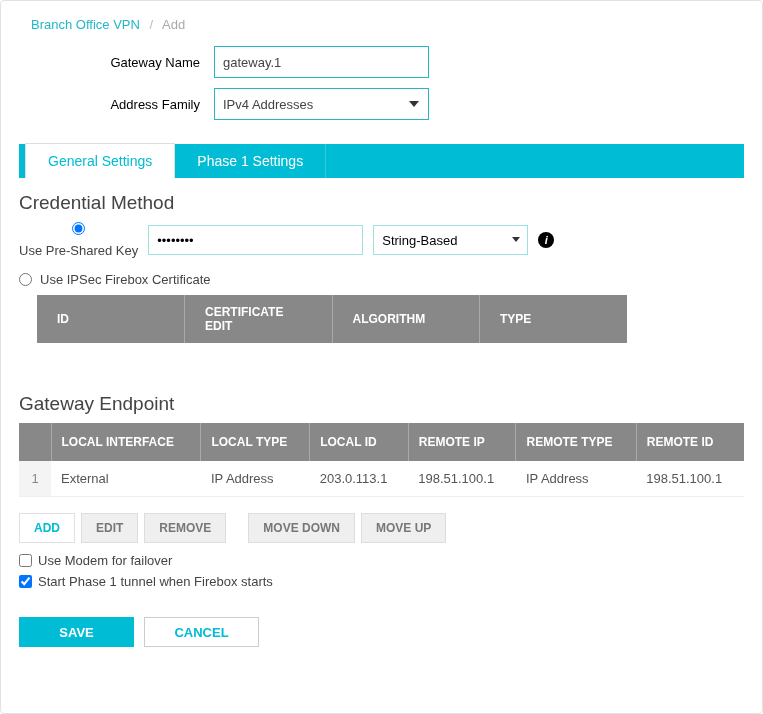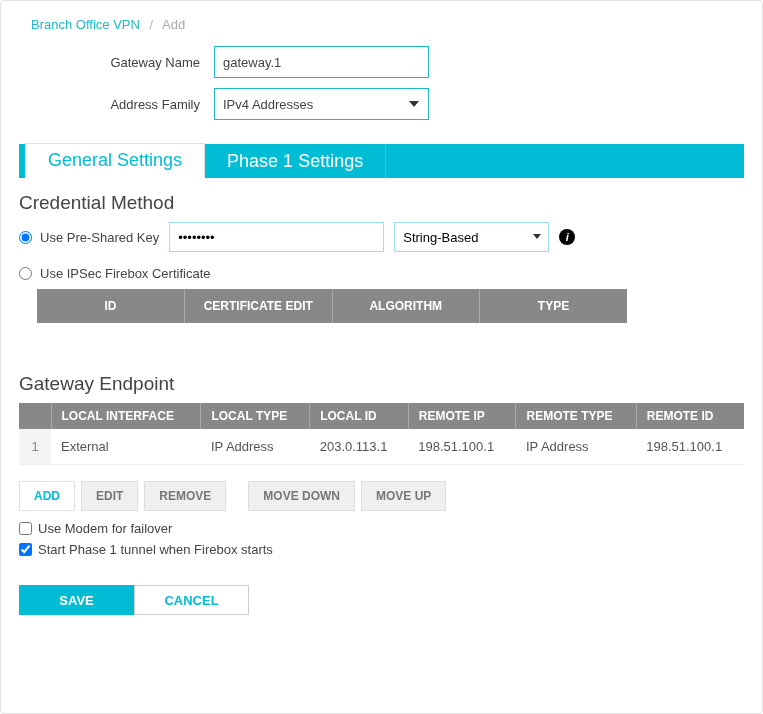--- a/index.html
+++ b/index.html
@@ -2,36 +2,36 @@
 <html><head>
 <meta charset="utf-8">
 <style>
   * { box-sizing: border-box; margin: 0; padding: 0; font-family: "Segoe UI", Arial, sans-serif; }
   body { background: #fff; }
   .frame { width: 763px; height: 714px; border: 1px solid #e2e2e2; border-radius: 4px; padding: 10px 18px 18px 18px; overflow: hidden; }
   .breadcrumb { font-size: 13px; color: #aaa; margin: 6px 0 14px 12px; }
   .breadcrumb a { color: #23b7c6; text-decoration: none; }
   .breadcrumb .sep { margin: 0 6px; color: #bbb; }
   .formrow { display: flex; align-items: center; margin: 10px 0; }
-  .formrow label { width: 195px; text-align: right; font-size: 13px; color: #404040; padding-right: 14px; }
+  .formrow label { width: 195px; text-align: right; font-size: 13px; color: #000000; padding-right: 14px; }
   .text-input, .select-input {
     border: 1px solid #23b7c6; height: 32px; font-size: 13px;
     padding: 0 8px; color: #444; background: #fff;
   }
   .text-input { width: 215px; }
   .select-input { width: 215px; appearance: none; -webkit-appearance:none; background-image: none; position: relative; }
   .select-wrap { position: relative; display: inline-block; }
   .select-wrap::after {
     content: ""; position: absolute; right: 10px; top: 13px;
     border-left: 5px solid transparent; border-right: 5px solid transparent;
     border-top: 6px solid #333; pointer-events: none;
   }
 
   .tabbar { display: flex; margin-top: 24px; background: #00bcd4; height: 34px; }
-  .tab { padding: 0 22px; display:flex; align-items:center; font-size: 18px; color: #fff; cursor: pointer; border-right: 1px solid rgba(255,255,255,0.2); }
+  .tab { padding: 0 22px; display:flex; align-items:center; font-size: 14px; color: #fff; cursor: pointer; border-right: 1px solid rgba(255,255,255,0.2); }
   .tab.active { background: #fff; color: #00bcd4; border: 1px solid #ddd; border-bottom: 1px solid #fff; margin-top: -1px; margin-left:6px; }
 
   h2.section { font-weight: 400; color: #444; font-size: 19px; margin: 14px 0 8px 0; }
 
   .radio-row { display:flex; align-items:center; gap:8px; margin: 4px 0 8px 0; font-size: 13px; color:#444; }
   .psk-line { display:flex; align-items:center; gap:10px; margin-bottom:14px; }
   .psk-input { height: 30px; border: 1px solid #9be0e7; width: 215px; padding:0 8px; font-size:13px; }
   .psk-select-wrap { position:relative; display:inline-block; }
   .psk-select { height: 30px; border: 1px solid #9be0e7; width: 155px; padding:0 8px; font-size:13px; appearance:none; -webkit-appearance:none; background:#fff; }
   .psk-select-wrap::after {
@@ -39,34 +39,34 @@
     border-left:4px solid transparent; border-right:4px solid transparent;
     border-top:5px solid #333; pointer-events:none;
   }
   .info-icon { width:16px; height:16px; border-radius:50%; background:#000; color:#fff; display:inline-flex; align-items:center; justify-content:center; font-size:11px; font-weight:bold; font-style: italic; }
 
   .check-row { display:flex; align-items:center; gap:6px; font-size: 13px; color:#444; margin: 6px 0 6px 18px; }
   .check-row input[type=checkbox] { width:13px; height:13px; }
   .root-check { margin-left:0; }
 
   table.grid { border-collapse: collapse; width: 590px; margin-top: 6px; margin-left: 18px; }
-  table.grid th { background: #888; color:#fff; font-size:12px; text-align:center; padding:10px 12px; font-weight:600; border-right:1px solid #aaa;margin-top:36px; }
+  table.grid th { background: #888; color:#fff; font-size:12px; text-align:left; padding:10px 20px; font-weight:600; border-right:1px solid #aaa;margin-top:36px; }
   table.grid th:last-child { border-right:none; }
 
   table.endpoint { border-collapse: collapse; width: 100%; margin-top: 6px; }
-  table.endpoint th { background: #888; color:#fff; font-size:12px; text-align:left; padding:6px 10px; font-weight:600; border-right:1px solid #aaa; }
+  table.endpoint th { background: #888; color:#fff; font-size:12px; text-align:left; padding:12px 10px; font-weight:600; border-right:1px solid #aaa; }
   table.endpoint th:last-child { border-right:none; }
   table.endpoint td { font-size: 13px; color:#555; padding:10px 10px; border-bottom:1px solid #eee; }
   table.endpoint td.num { background:#f4f4f4; color:#888; text-align:center; width:32px; }
 
   .btnrow { display:flex; gap:6px; margin:16px 0 10px 0; }
   .btn { border:1px solid #ddd; background:#efefef; color:#777; font-size:12px; height:30px; padding:0 14px; cursor:pointer; font-weight:600; }
   .btn.primary-ghost { background:#fff; color:#00bcd4; border:1px solid #e0e0e0; }
 
-  .footer-btns { display:flex; margin-top:28px; }
+  .footer-btns { display:flex; gap:10px; margin-top:28px; }
   .btn-save { background:#00bcd4; color:#fff; border:none; height:30px; width:115px; font-size:13px; font-weight:600; cursor:pointer; }
   .btn-cancel { background:#fff; color:#00bcd4; border:1px solid #ccc; height:30px; width:115px; font-size:13px; font-weight:600; cursor:pointer; }
 </style>
 </head>
 <body>
 
 <div class="frame">
 
   <div class="breadcrumb">
     <a href="#">Branch Office VPN</a>
@@ -89,21 +89,21 @@
   </div>
 
   <div class="tabbar">
     <div class="tab active">General Settings</div>
     <div class="tab">Phase 1 Settings</div>
   </div>
 
   <h2 class="section">Credential Method</h2>
 
   <div class="psk-line">
-    <div class="radio-row" style="margin:0;">
+    <div class="radio-row" style="margin:0;flex-direction:column;">
       <input type="radio" name="cred" checked="" style="">
       <span>Use Pre-Shared Key</span>
     </div>
     <input class="psk-input" type="password" value="••••••••" style="">
     <span class="psk-select-wrap">
       <select class="psk-select">
         <option>String-Based</option>
       </select>
     </span>
     <span class="info-icon">i</span>

